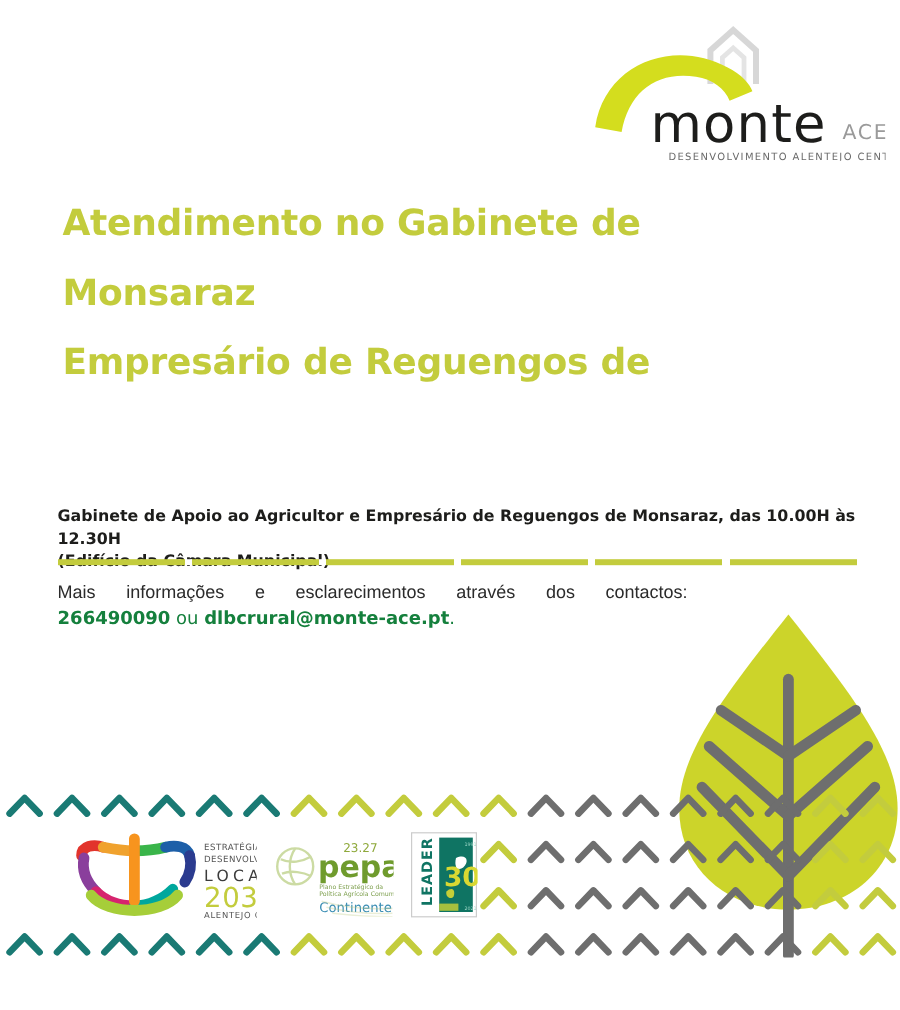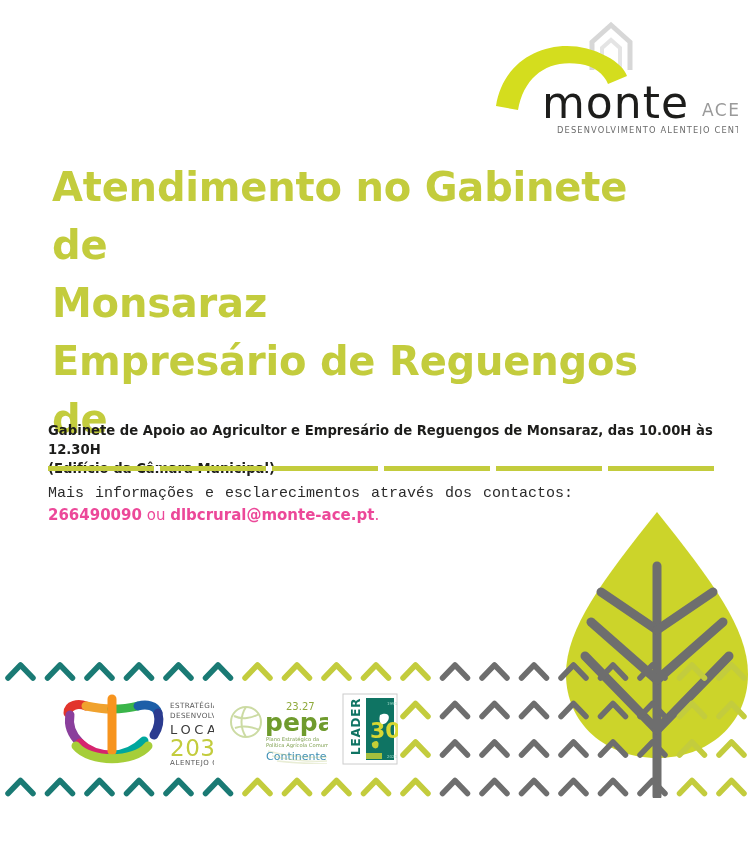--- a/index.html
+++ b/index.html
@@ -29,21 +29,21 @@
   
   .title-block {
     position: absolute;
     left: 52px;
     top: 158px;
     width: 640px;
   }
   .poster-title {
     margin: 0;
     font-family: "DejaVu Sans", sans-serif;
-    font-size: 40px;
+    font-size: 30px;
     line-height: 58px;
     font-weight: bold;
     color: #c3cc3d;
     letter-spacing: -0.2px;
   }
 
   
   .info-block {
     position: absolute;
     left: 48px;
@@ -77,33 +77,33 @@
 
   
   .contact-block {
     position: absolute;
     left: 48px;
     top: 483px;
     width: 525px;
   }
   .contact-line-1 {
     margin: 0;
-    font-family: Liberation Mono, monospace;
+    font-family: Liberation Sans, sans-serif;
     font-size: 15px;
     line-height: 21px;
     color: #2b2b2b;
     text-align: justify;
     text-align-last: justify;
   }
   .contact-line-2 {
     margin: 0;
     font-family: "DejaVu Sans", sans-serif;
     font-size: 15px;
     line-height: 22px;
-    color: #ec4899;
+    color: #15803d;
   }
   .contact-line-2 .bold { font-weight: bold; }
 
   
   .leaf {
     position: absolute;
     left: 565px;
     top: 508px;
     width: 185px;
     height: 290px;

